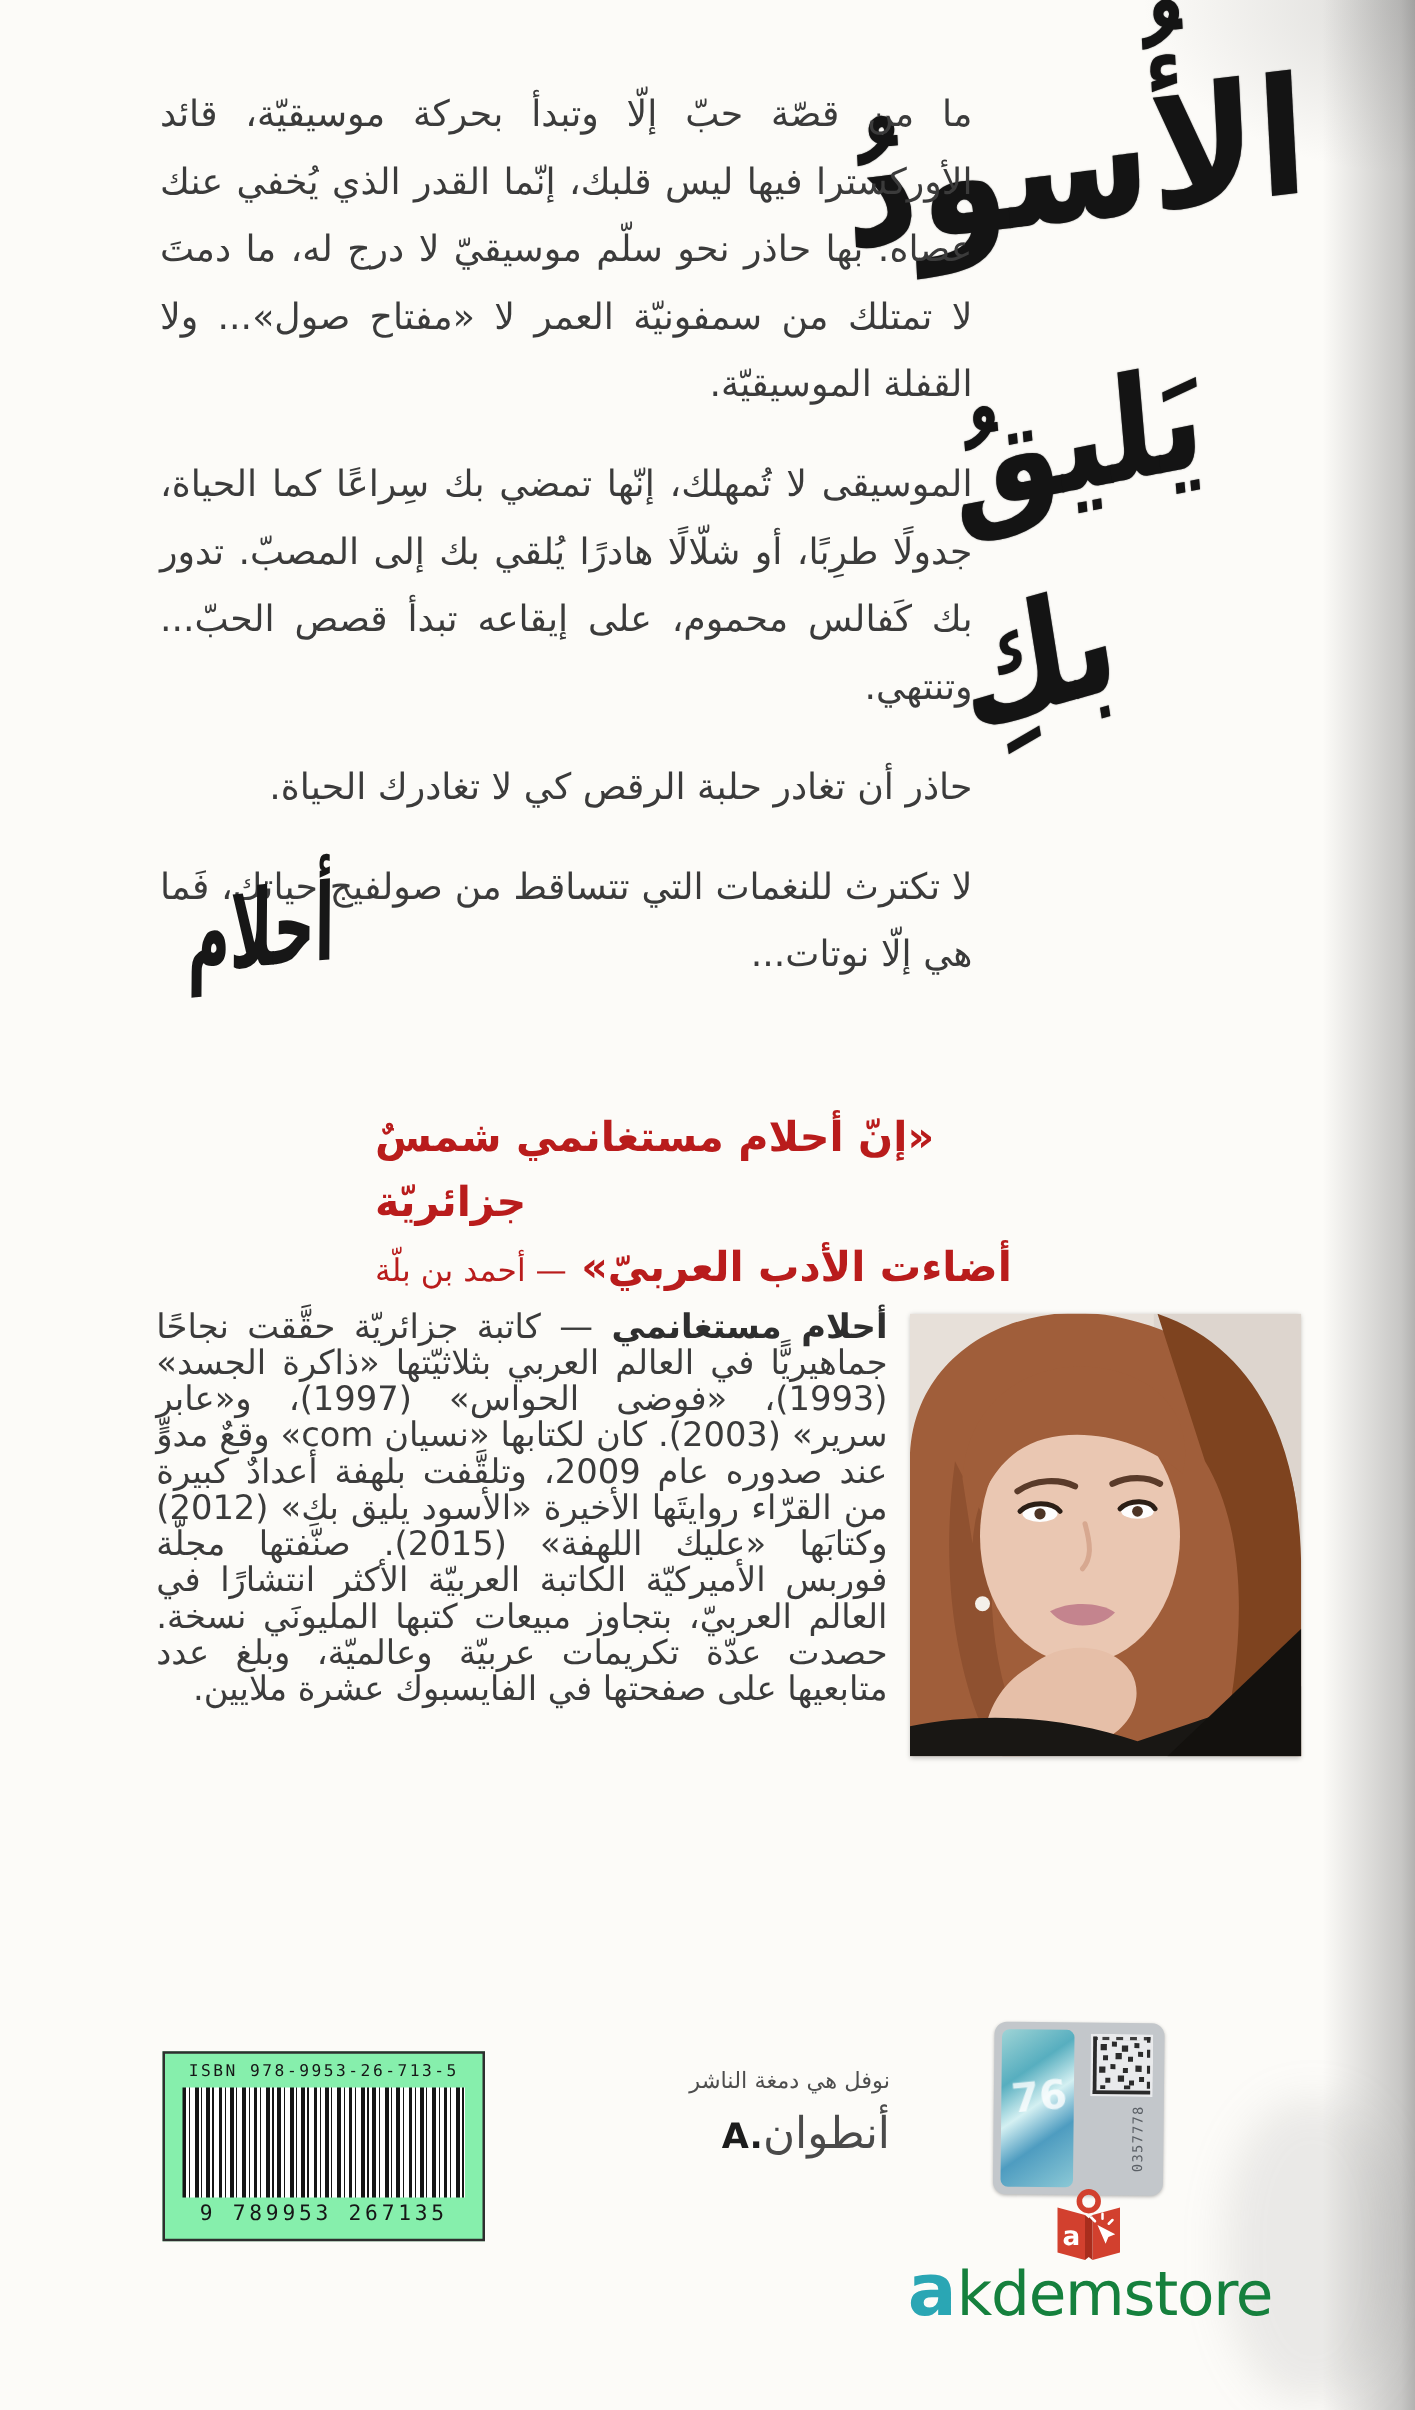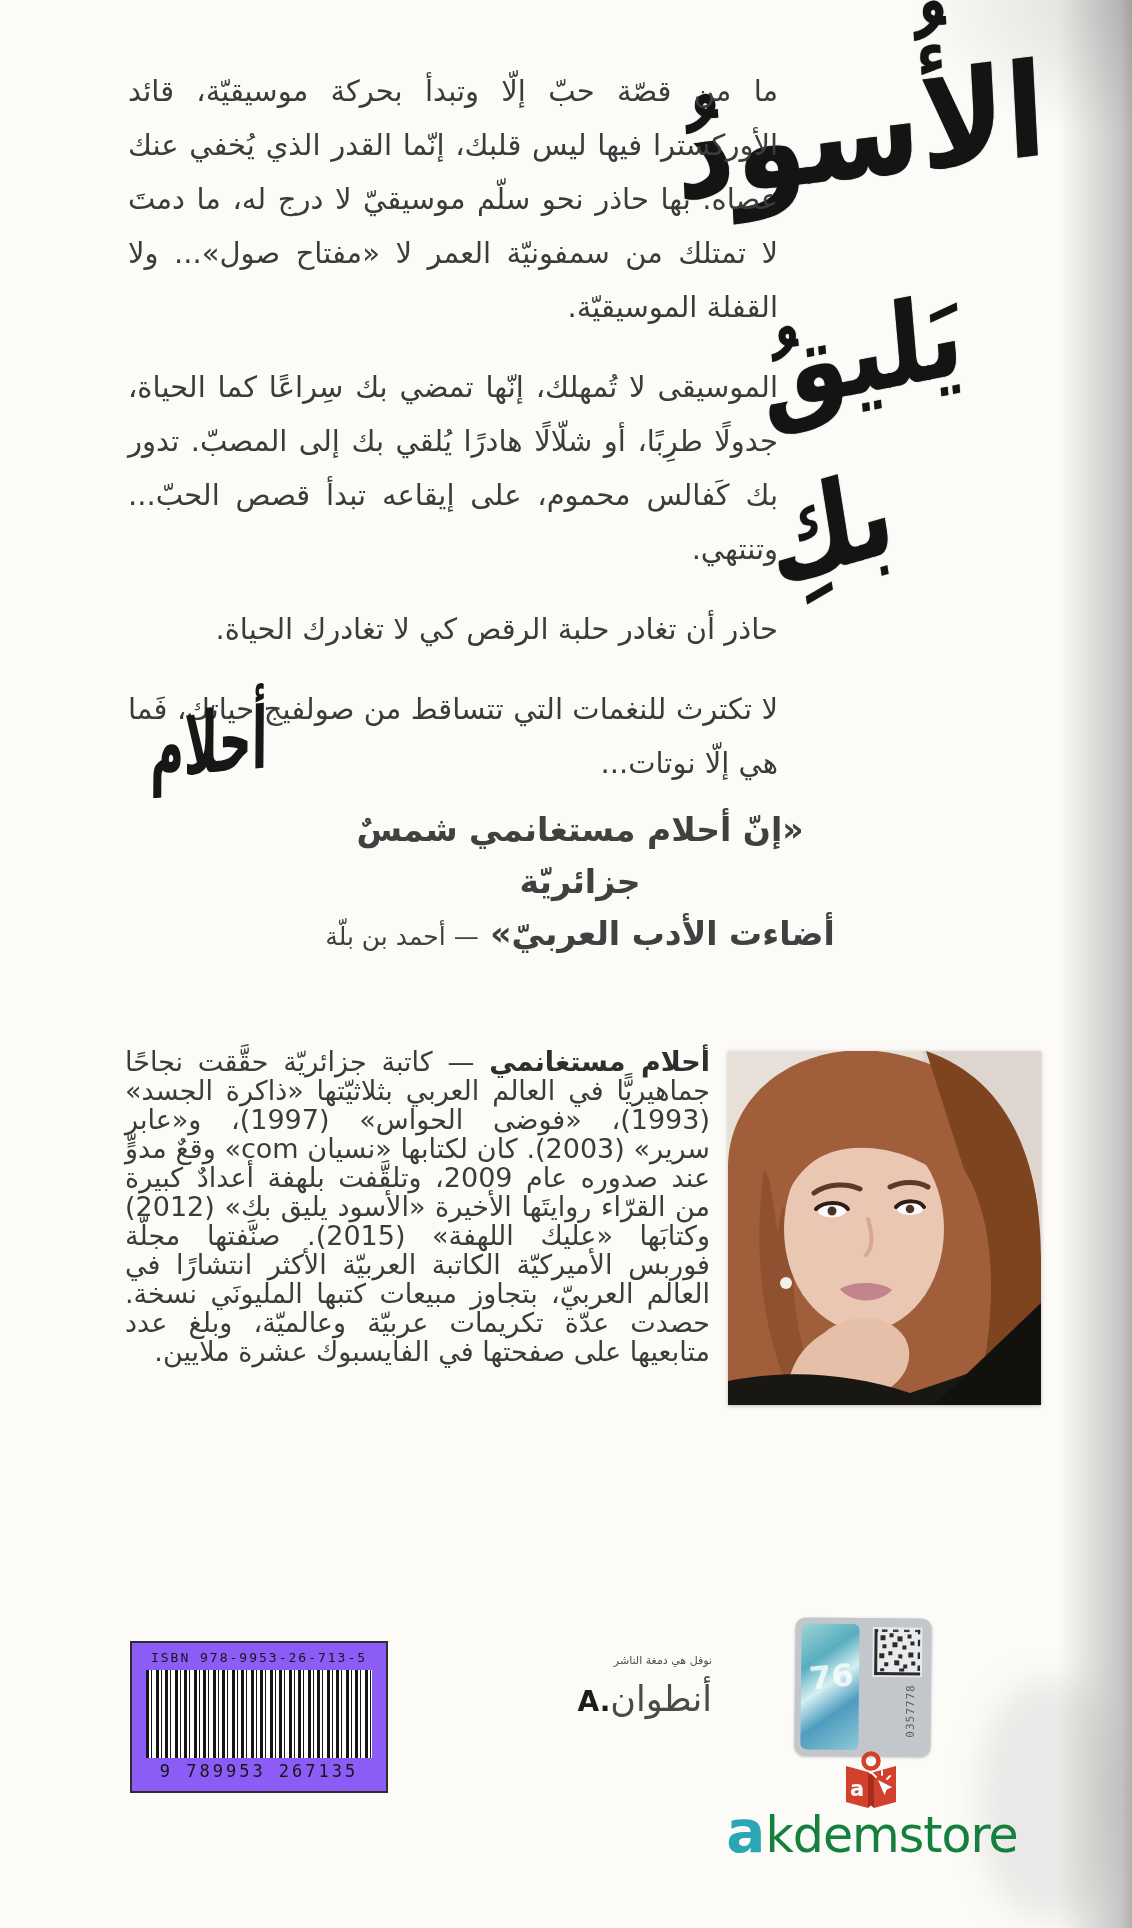--- a/index.html
+++ b/index.html
@@ -24,39 +24,39 @@
   
   .blurb{position:absolute;top:64px;left:128px;width:650px;direction:rtl;
     text-align:justify;text-align-last:right;font-size:29px;line-height:54px;color:#3b3b3b;}
   .blurb p{margin:0;}
   .blurb p + p{margin-top:26px;}
   
   .signature{position:absolute;left:150px;top:744px;font-size:46px;font-weight:bold;
     color:#171717;transform:rotate(-5deg) scaleY(1.85) skewX(-10deg);transform-origin:left bottom;
     letter-spacing:-2px;}
   
-  .quote{position:absolute;top:804px;left:300px;width:560px;direction:rtl;text-align:center;
-    color:#404040;font-weight:bold;font-size:33px;line-height:52px;}
+  .quote{position:absolute;top:884px;left:300px;width:560px;direction:rtl;text-align:left;
+    color:#b91c1c;font-weight:bold;font-size:33px;line-height:52px;}
   .quote .attr{font-weight:normal;font-size:25px;}
   
   .bio{position:absolute;top:1047px;left:125px;width:806px;direction:rtl;
     text-align:justify;text-align-last:right;font-size:27px;line-height:29px;color:#3b3b3b;}
   .bio .name{font-weight:bold;color:#2e2e2e;}
   .photo{float:right;width:313px;height:354px;margin:4px -110px 16px 18px;
     box-shadow:0 1px 4px rgba(0,0,0,.25);}
   
   .isbn-box{position:absolute;left:130px;top:1641px;width:258px;height:152px;
-    border:2px solid #2e2e2e;background:#8b5cf6;box-sizing:border-box;text-align:center;padding-top:7px;}
+    border:2px solid #2e2e2e;background:#86efac;box-sizing:border-box;text-align:center;padding-top:7px;}
   .isbn-label{font-family:"DejaVu Sans Mono",monospace;font-size:13px;letter-spacing:2px;color:#161616;}
   .bars{width:226px;height:88px;margin:5px auto 0;
     background:repeating-linear-gradient(90deg,#151515 0 3px,#fff 3px 5px,#151515 5px 6px,#fff 6px 10px,#151515 10px 13px,#fff 13px 15px,#151515 15px 16px,#fff 16px 19px);}
   .isbn-digits{font-family:"DejaVu Sans Mono",monospace;font-size:17px;letter-spacing:3px;color:#161616;margin-top:3px;}
   
   .publisher{position:absolute;left:420px;top:1654px;width:292px;direction:rtl;text-align:right;}
-  .imprint-note{font-size:11px;color:#4e4e4e;margin-bottom:12px;}
+  .imprint-note{font-size:18px;color:#4e4e4e;margin-bottom:12px;}
   .brand-line{direction:ltr;text-align:right;font-size:35px;color:#4a4a4a;line-height:41px;}
   .hbox{display:inline-block;width:27px;height:27px;background:#4f4f4f;color:#fff;
     font-size:19px;font-weight:bold;line-height:27px;text-align:center;vertical-align:baseline;
     border-radius:3px;margin-left:6px;}
   .a-sym{font-weight:bold;color:#1c1c1c;font-size:28px;}
   
   .sticker{position:absolute;left:795px;top:1618px;width:136px;height:138px;border-radius:10px;
     background:#c3c7cb;transform:rotate(.6deg);box-shadow:0 1px 3px rgba(0,0,0,.28);}
   .holo{position:absolute;left:6px;top:6px;bottom:6px;width:58px;border-radius:6px;overflow:hidden;
     background:linear-gradient(145deg,#9fd4d6 0%,#57aebf 28%,#d4f0f2 48%,#4e9cc0 68%,#8cc9d6 100%);}

